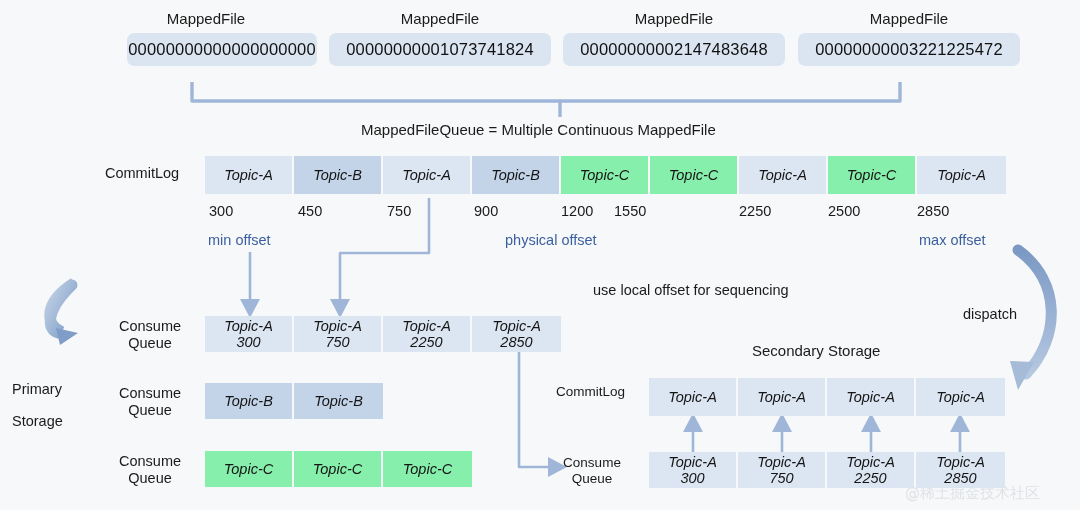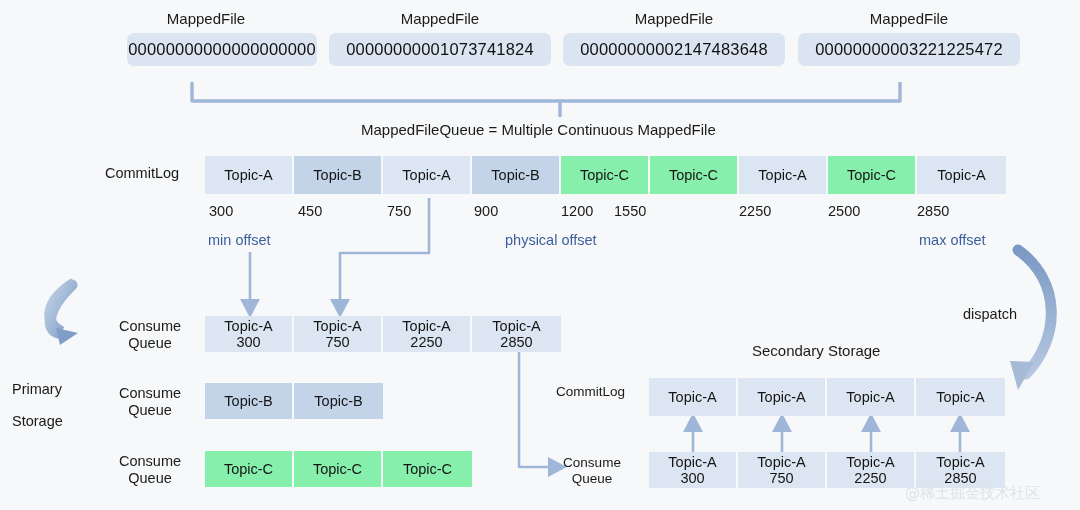--- a/index.html
+++ b/index.html
@@ -27,20 +27,21 @@
     letter-spacing:.2px;
   }
 
   
   .cell{
     box-sizing:border-box;
     display:flex;flex-direction:column;align-items:center;justify-content:center;
     font-size:14.5px;color:#151515;
     border-right:2px solid #f7f8f9;
     line-height:16px;
+    font-style:italic;
   }
   .cell:last-child{border-right:none;}
   .tA{background:#dce6f2;}
   .tB{background:#c3d4e9;}
   .tC{background:#86efac;}
   .row{display:flex;position:absolute;}
 
   .wm{
     position:absolute;font-size:15px;color:#dfe2e6;
     font-family:"DejaVu Sans",sans-serif;white-space:nowrap;
@@ -163,20 +164,21 @@
   <div class="abs num" style="left:561px;top:203px;">1200</div>
   <div class="abs num" style="left:614px;top:203px;">1550</div>
   <div class="abs num" style="left:739px;top:203px;">2250</div>
   <div class="abs num" style="left:828px;top:203px;">2500</div>
   <div class="abs num" style="left:917px;top:203px;">2850</div>
 
   <div class="abs blue" style="left:208px;top:232px;">min offset</div>
   <div class="abs blue" style="left:505px;top:232px;">physical offset</div>
   <div class="abs blue" style="left:919px;top:232px;">max offset</div>
 
+  <div class="abs lbl" style="left:593px;top:282px;">use local offset for sequencing</div>
 
   <div class="abs lbl2" style="left:12px;top:373px;width:100px;text-align:left;line-height:32px;">
     <div>Primary</div>
     <div>Storage</div>
   </div>
 
   <div class="abs lbl" style="left:963px;top:306px;">dispatch</div>
 
   <div class="abs lbl2" style="left:118px;top:318px;width:64px;">
     <div>Consume</div>

